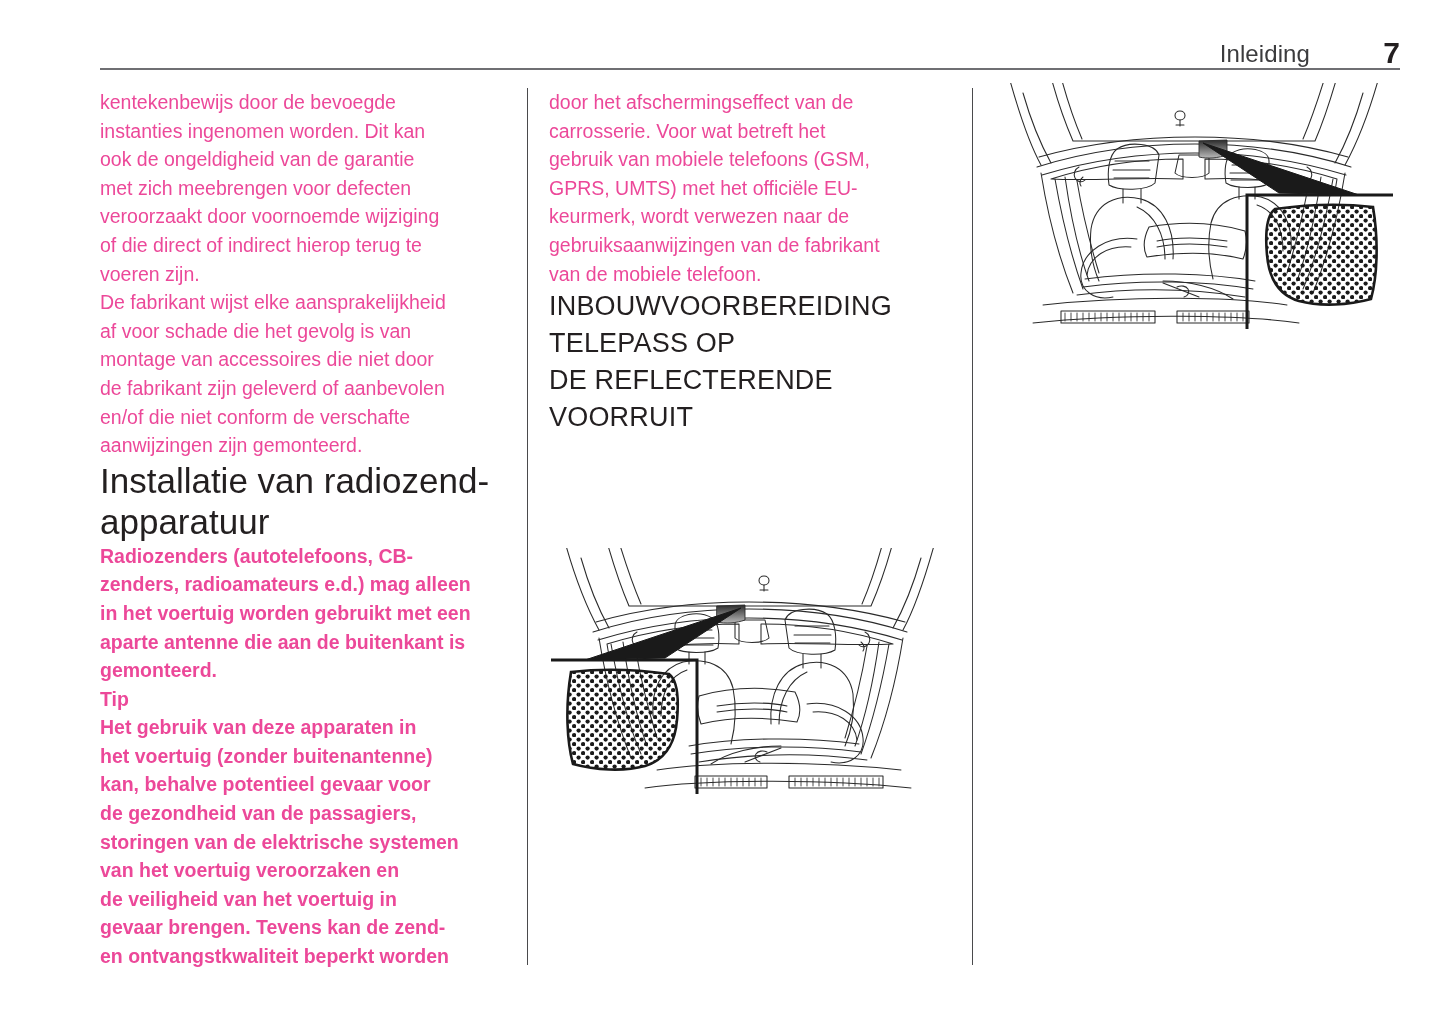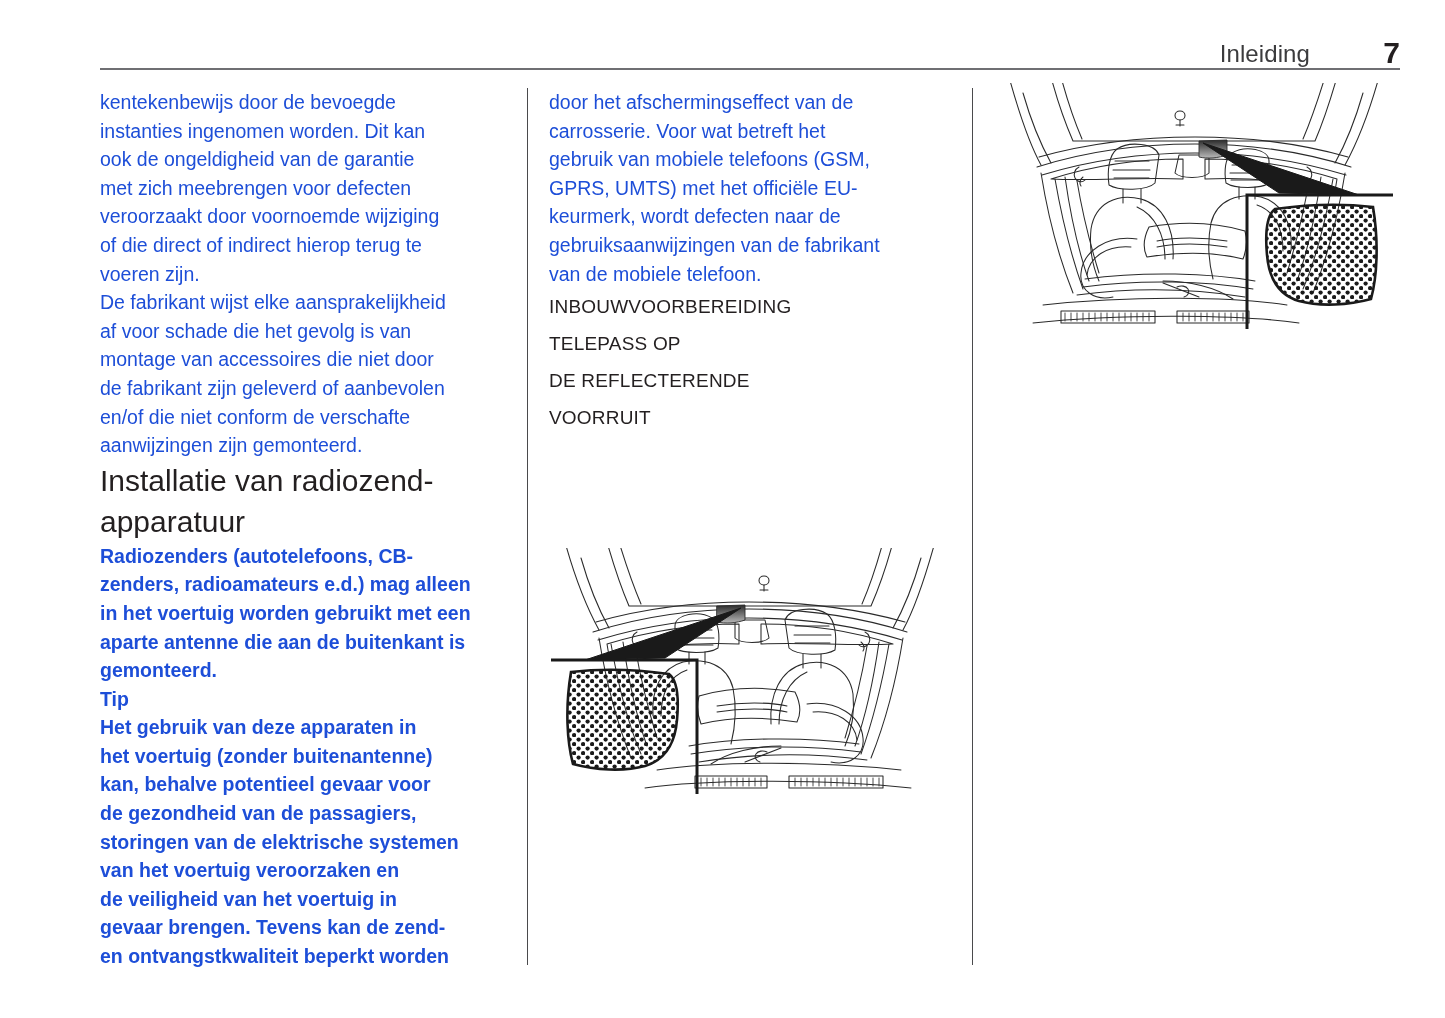--- a/index.html
+++ b/index.html
@@ -73,34 +73,34 @@
     position: absolute;
     top: 88px;
   }
   .col1 { left: 100px;  width: 400px; }
   .col2 { left: 549px;  width: 395px; }
 
   p.body {
     margin: 0;
     font-size: 19.5px;
     line-height: 28.6px;
-    color: #1d4ed8;
+    color: #ec4899;
     white-space: pre-line;
   }
   h2.head-serif {
     margin: 0;
-    font-size: 30px;
+    font-size: 35px;
     line-height: 41px;
     font-weight: normal;
     color: #231f20;
     white-space: pre-line;
   }
   h2.head-caps {
     margin: 0;
-    font-size: 19px;
+    font-size: 27px;
     line-height: 37px;
     font-weight: normal;
     letter-spacing: 0.2px;
     color: #231f20;
     white-space: pre-line;
   }
   .sp-before-h2 { margin-top: 45px; }
   .sp-after-h2  { margin-top: 24px; font-weight: bold; }
   .sp-small     { margin-top: 16px; }
 
@@ -155,21 +155,21 @@
 de veiligheid van het voertuig in
 gevaar brengen. Tevens kan de zend-
 en ontvangstkwaliteit beperkt worden</p>
   </div>
 
   <div class="col col2">
     <p class="body">door het afschermingseffect van de
 carrosserie. Voor wat betreft het
 gebruik van mobiele telefoons (GSM,
 GPRS, UMTS) met het officiële EU-
-keurmerk, wordt defecten naar de
+keurmerk, wordt verwezen naar de
 gebruiksaanwijzingen van de fabrikant
 van de mobiele telefoon.</p>
     <h2 class="head-caps sp-before-h2">INBOUWVOORBEREIDING
 TELEPASS OP
 DE REFLECTERENDE
 VOORRUIT</h2>
   </div>
 
   <div class="fig fig-col2">
     <svg width="392" height="246" viewBox="0 0 392 246">

